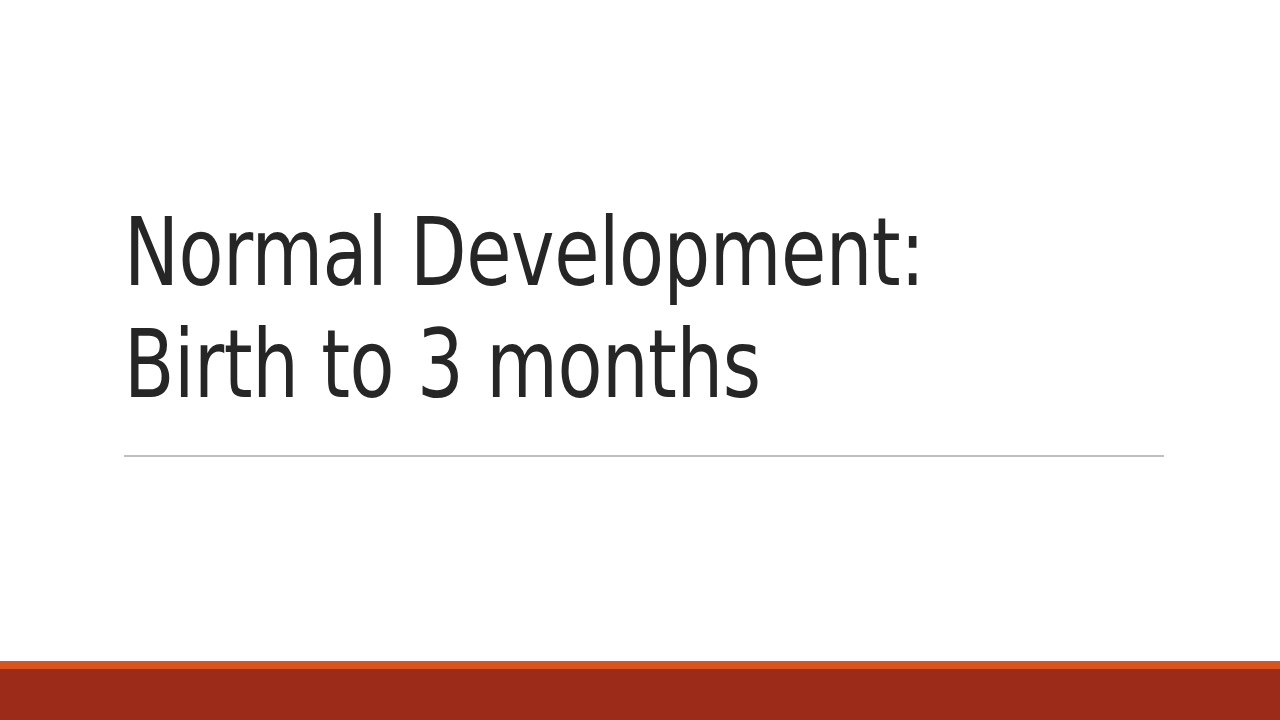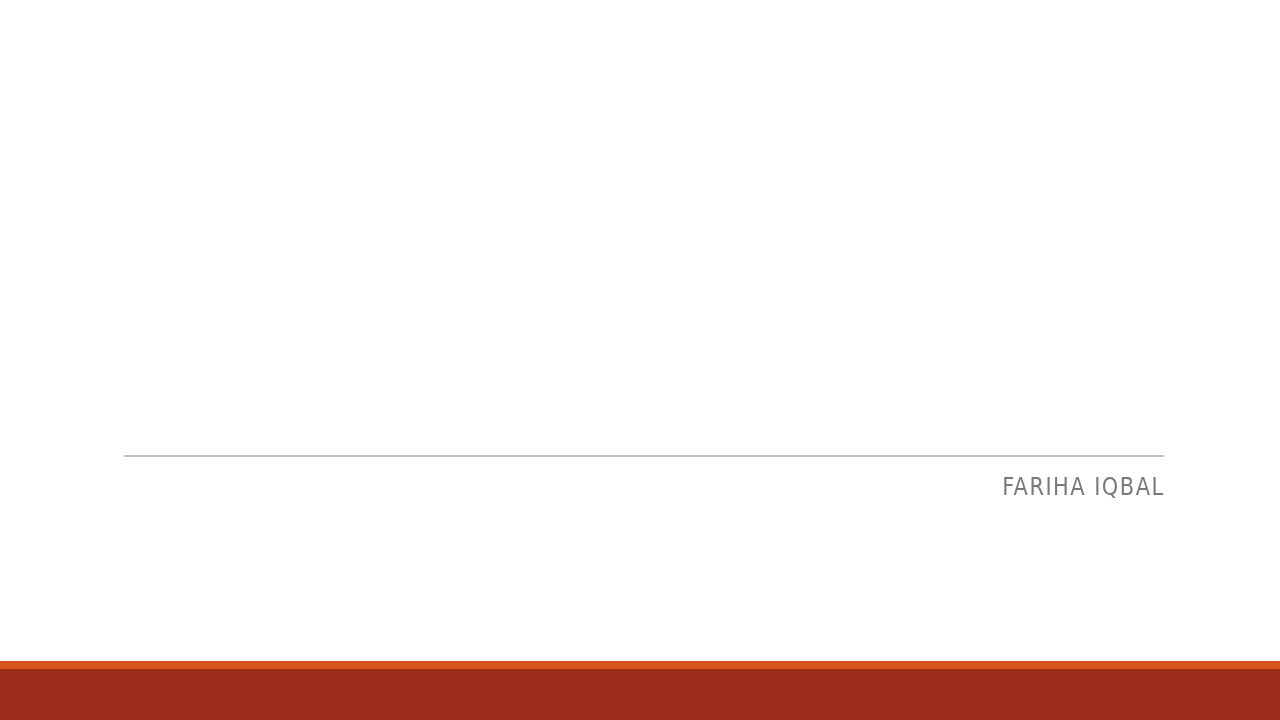--- a/index.html
+++ b/index.html
@@ -92,23 +92,24 @@
     width: 1280px;
     height: 51px;
     background: #9c2b19;
   }
 </style>
 </head>
 <body>
 
 <div id="slide">
 
+  <div id="title-block">
+    <h1 id="slide-title">Normal Development:
+Birth to 3 months</h1>
+  </div>
 
   <hr id="title-divider">
 
-  <div id="subtitle-block">
-    <p id="slide-subtitle">FARIHA IQBAL</p>
-  </div>
 
   <div id="accent-bar-top"></div>
   <div id="accent-bar-bottom"></div>
 
 </div>
 
 </body></html>

